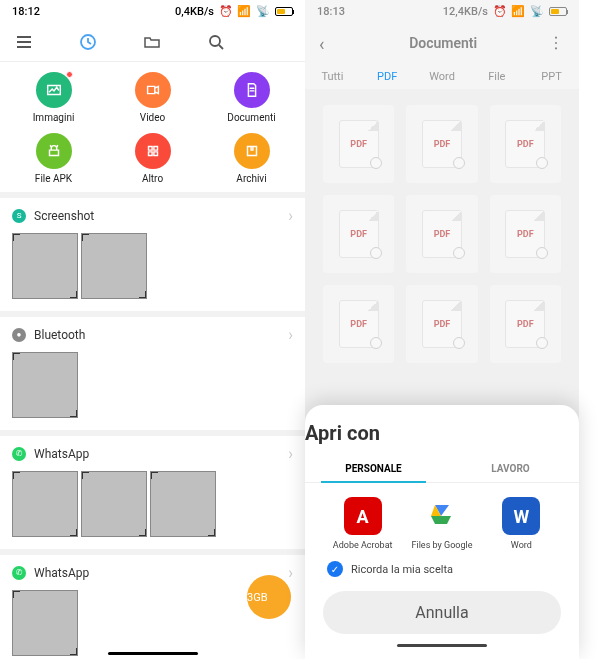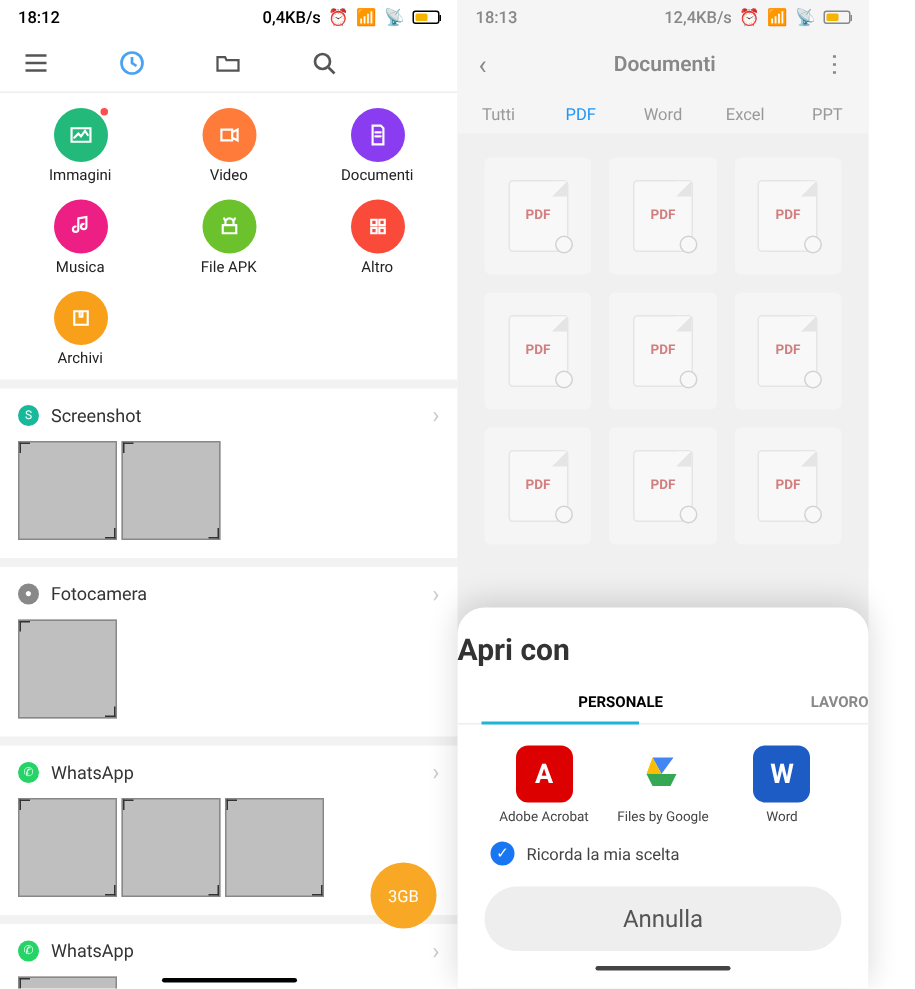--- a/index.html
+++ b/index.html
@@ -34,21 +34,21 @@
   .section { border-top: 6px solid #f2f2f2; }
   .sect-head { display: flex; align-items: center; gap: 8px; padding: 8px 12px; font-size: 12px; color: #333; }
   .sect-head .hico { width: 14px; height: 14px; border-radius: 50%; display: flex; align-items: center; justify-content: center; }
   .sect-head .chev { margin-left: auto; color: #ccc; font-size: 16px; }
   .thumbs { display: flex; padding: 0 12px 12px; gap: 3px; }
   .thumb { width: 66px; height: 66px; background: #bfbfbf; border: 1px solid #888; position: relative; }
   .thumb::before, .thumb::after { content: ""; position: absolute; width: 6px; height: 6px; border: 1px solid #333; }
   .thumb::before { top: 0; left: 0; border-right: none; border-bottom: none; }
   .thumb::after { bottom: 0; right: 0; border-left: none; border-top: none; }
   
-  .fab { position: absolute; right: 14px; bottom: 40px; width: 44px; height: 44px; border-radius: 50%; background: #f9a825; color: #fff; font-size: 11px; display: flex; align-items: center; justify-content: center; }
+  .fab { position: absolute; right: 14px; bottom: 40px; width: 44px; height: 44px; border-radius: 50%; background: #f9a825; color: #fff; font-size: 11px; display: flex; align-items: center; justify-content: flex-start; }
   .navbar-l { position: absolute; bottom: 4px; left: 50%; transform: translateX(-50%); width: 90px; height: 3px; background: #000; border-radius: 3px; }
   
   
   .hdr-r { height: 42px; display: flex; align-items: center; padding: 0 14px; background: #f5f5f5; color: #888; }
   .hdr-r .back { font-size: 18px; }
   .hdr-r .title { flex: 1; text-align: center; font-size: 14px; font-weight: 600; margin-right: -14px; }
   .hdr-r .more { font-size: 16px; letter-spacing: 1px; transform: rotate(90deg); display: inline-block; }
   
   .tabs-r { display: flex; background: #f5f5f5; }
   .tabs-r .tab { flex: 1; text-align: center; font-size: 11px; padding: 6px 0; color: #999; }
@@ -57,21 +57,21 @@
   .docgrid { display: grid; grid-template-columns: repeat(3, 1fr); gap: 12px; padding: 16px 18px; background: #f0f0f0; opacity: .55; }
   .doccard { background: #fafafa; height: 78px; border-radius: 4px; display: flex; align-items: center; justify-content: center; position: relative; }
   .pdfico { width: 40px; height: 48px; background: #fff; border: 1px solid #ddd; border-radius: 3px; display: flex; align-items: center; justify-content: center; font-size: 9px; font-weight: 700; color: #b22; position: relative; }
   .pdfico::before { content: ""; position: absolute; top: 0; right: 0; width: 10px; height: 10px; background: linear-gradient(135deg, #fff 50%, #ddd 50%); }
   .pdfico .sel { position: absolute; right: -4px; bottom: -2px; width: 12px; height: 12px; border: 1px solid #bbb; border-radius: 50%; background: #fff; }
   
   
   .sheet { position: absolute; left: 0; right: 0; bottom: 0; background: #fff; border-radius: 18px 18px 0 0; box-shadow: 0 -4px 20px rgba(0,0,0,.15); padding: 16px 0 6px; }
   .sheet h3 { font-size: 20px; color: #333; margin-bottom: 10px; }
   .sheet .tabs { display: flex; }
-  .sheet .tabs .st { flex: 1; text-align: right; font-size: 10px; font-weight: 700; color: #888; padding: 8px 0; position: relative; }
+  .sheet .tabs .st { flex: 1; text-align: center; font-size: 10px; font-weight: 700; color: #888; padding: 8px 0; position: relative; }
   .sheet .tabs .st.act { color: #000; }
   .sheet .tabs .st.act::after { content: ""; position: absolute; left: 16px; right: 16px; bottom: -1px; height: 2px; background: #1fb5d8; }
   .sheet .tabs { border-bottom: 1px solid #eee; }
   .apps { display: flex; justify-content: space-around; padding: 14px 18px 6px; }
   .app { display: flex; flex-direction: column; align-items: center; gap: 5px; width: 70px; }
   .app .aicon { width: 38px; height: 38px; border-radius: 8px; display: flex; align-items: center; justify-content: center; }
   .app .al { font-size: 9px; text-align: center; color: #444; line-height: 1.2; }
   
   .remember { display: flex; align-items: center; gap: 8px; font-size: 11px; color: #444; padding: 4px 22px 14px; }
   .chk { width: 16px; height: 16px; border-radius: 50%; background: #1976f2; color: #fff; display: flex; align-items: center; justify-content: center; font-size: 10px; }
@@ -135,29 +135,20 @@
       <div class="cat">
         <div class="circ" style="background:#8a3df0">
     <svg width="18" height="18" viewBox="0 0 20 20">
             <path d="M6 3h6l2 2v12H6zM8 8h4M8 11h4" stroke="#fff" stroke-width="1.6" fill="none" stroke-linecap="round"></path>
           </svg>
 
     </div>
     <span class="lbl">Documenti</span>
       </div>
       <div class="cat">
-        <div class="circ" style="background:#ed1f85">
-    <svg width="18" height="18" viewBox="0 0 20 20">
-            <path d="M8 4v8a2 2 0 11-2-2M8 4l6-1v7a2 2 0 11-2-2" stroke="#fff" stroke-width="1.6" fill="none" stroke-linecap="round"></path>
-          </svg>
-
-    </div>
-    <span class="lbl">Musica</span>
-      </div>
-      <div class="cat">
         <div class="circ" style="background:#6cc22c">
     <svg width="18" height="18" viewBox="0 0 20 20">
             <path d="M5 9h10v6H5zM7 9V7a3 3 0 016 0v2M7 6l-1-2M13 6l1-2" stroke="#fff" stroke-width="1.6" fill="none" stroke-linecap="round"></path>
           </svg>
 
     </div>
     <span class="lbl">File APK</span>
       </div>
       <div class="cat">
         <div class="circ" style="background:#f94a3a">
@@ -187,21 +178,21 @@
     <span class="chev">›</span>
     </div>
     <div class="thumbs">
           <div class="thumb"></div>
           <div class="thumb"></div>
         </div>
       </div>
       <div class="section">
         <div class="sect-head">
     <span class="hico" style="background:#888;color:#fff;font-size:8px">●</span>
-    <span>Fotocamera</span>
+    <span>Bluetooth</span>
     <span class="chev">›</span>
     </div>
     <div class="thumbs">
           <div class="thumb"></div>
         </div>
       </div>
       <div class="section">
         <div class="sect-head">
     <span class="hico" style="background:#25d366;color:#fff;font-size:8px">✆</span>
     <span>WhatsApp</span>
@@ -249,21 +240,21 @@
   <div class="hdr-r">
     <span class="back">‹</span>
     <span class="title">Documenti</span>
     <span class="more">⋯</span>
   </div>
 
   <div class="tabs-r" id="rtabs">
       <div class="tab">Tutti</div>
       <div class="tab act">PDF</div>
       <div class="tab">Word</div>
-      <div class="tab">Excel</div>
+      <div class="tab">File</div>
       <div class="tab">PPT</div>
     </div>
 
   <div class="docgrid" id="docgrid">
       <div class="doccard">
         <div class="pdfico">PDF<span class="sel"></span></div>
       </div>
       <div class="doccard">
         <div class="pdfico">PDF<span class="sel"></span></div>
       </div>

